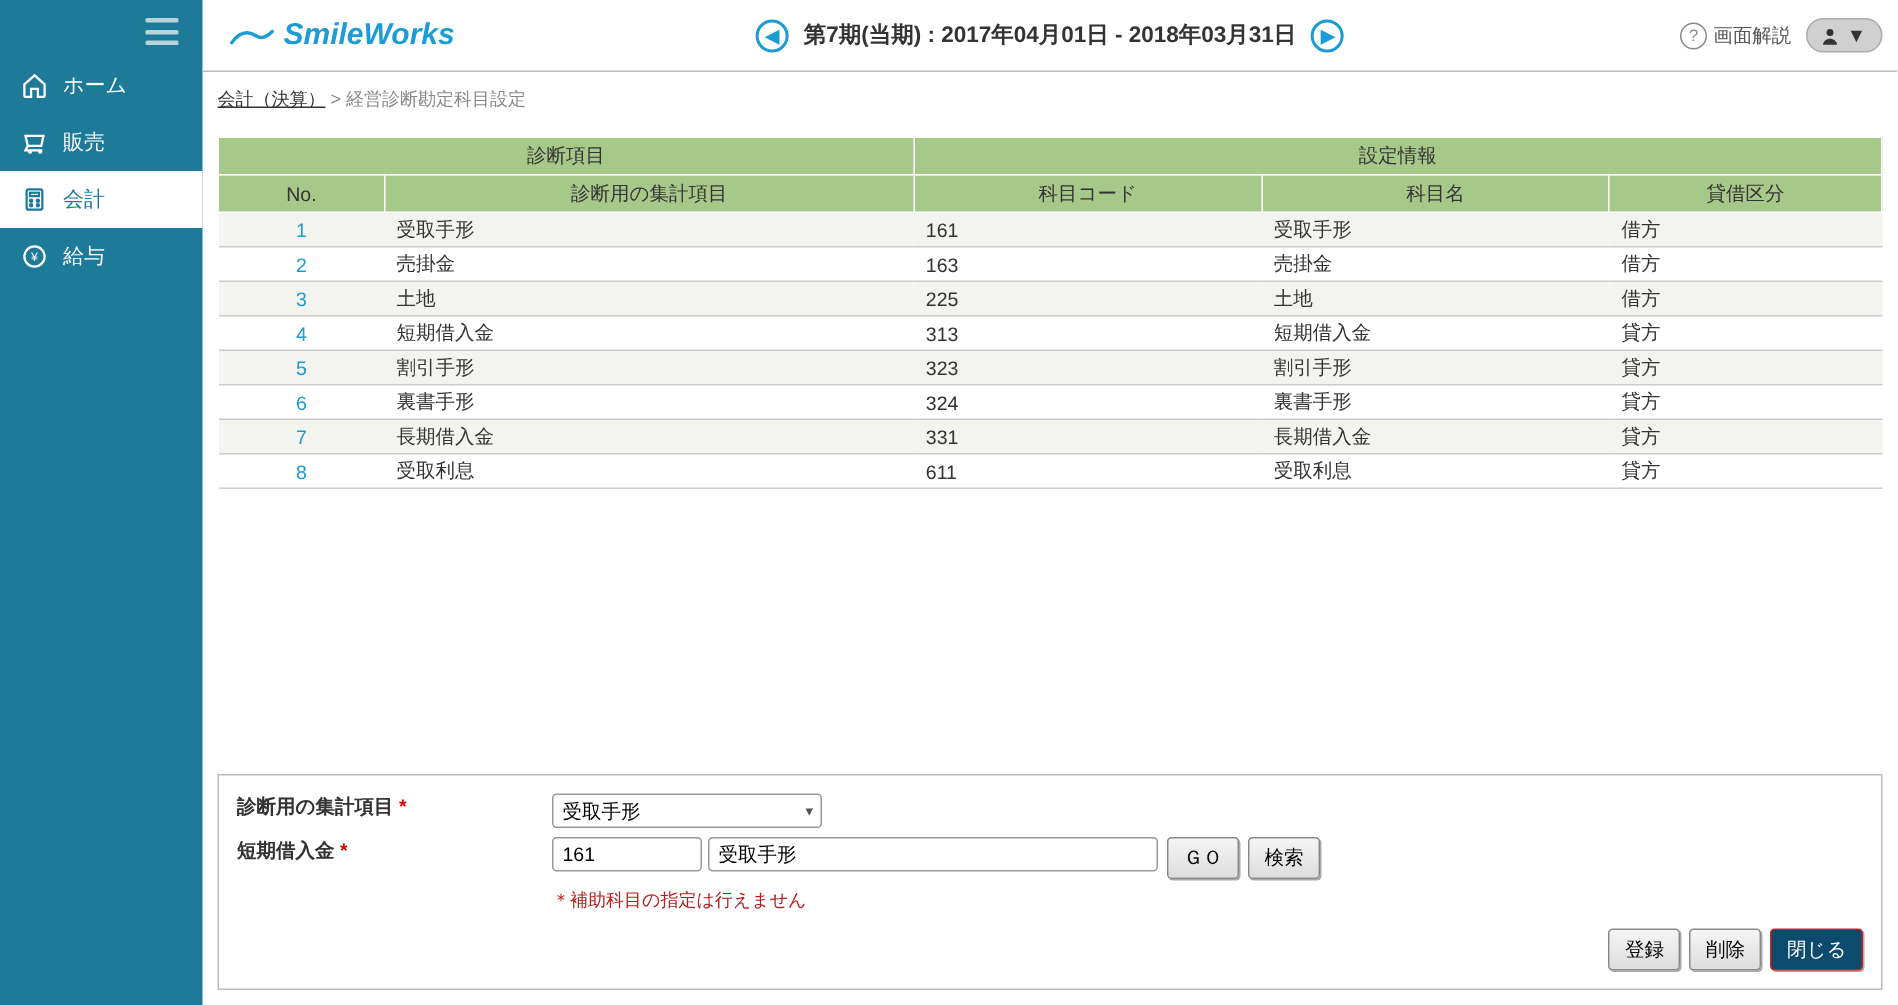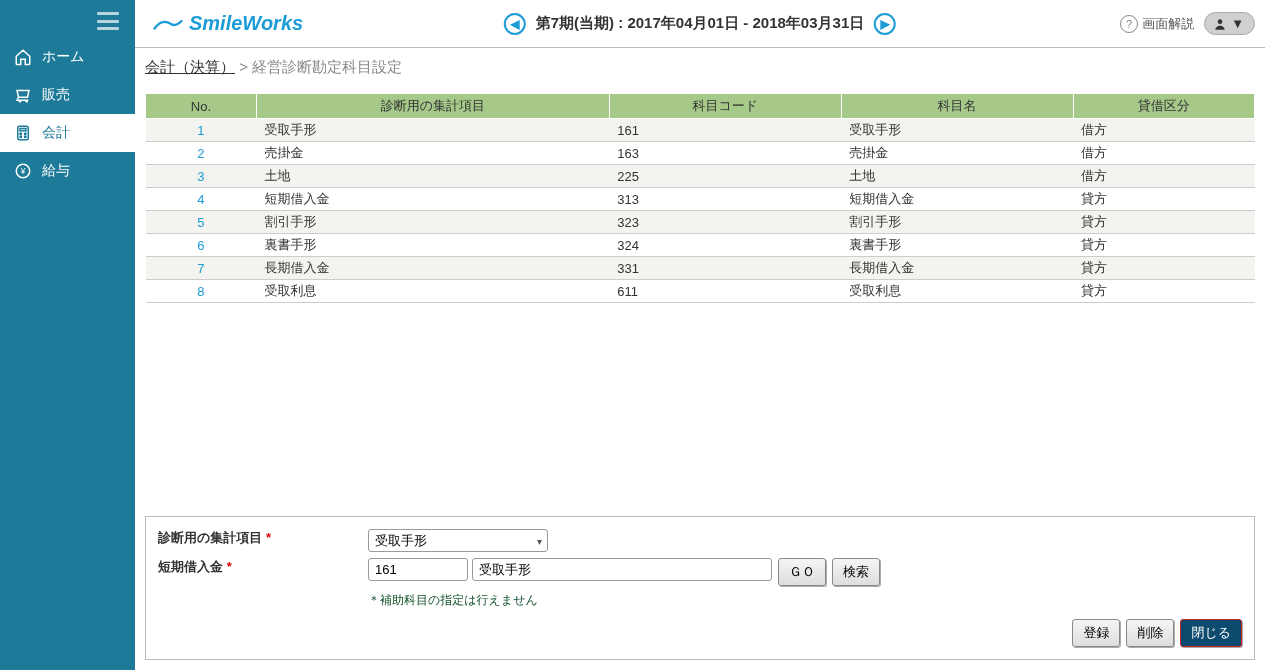--- a/index.html
+++ b/index.html
@@ -18,21 +18,21 @@
 .topbar { display: flex; align-items: center; height: 48px; padding: 0 10px 0 18px; border-bottom: 1px solid #bbb; position: relative; }
 .logo { display: flex; align-items: center; gap: 6px; color: #1c9cd6; font-weight: bold; font-size: 20px; font-style: italic; }
 .logo-swoosh { width: 30px; height: 18px; display: inline-block; }
 .period { position: absolute; left: 50%; transform: translateX(-50%); display: flex; align-items: center; gap: 10px; font-weight: bold; font-size: 15px; }
 .circle-arrow { width: 22px; height: 22px; border: 2px solid #1c9cd6; border-radius: 50%; display: inline-flex; align-items: center; justify-content: center; color: #1c9cd6; cursor: pointer; font-size: 12px; }
 .topbar-right { margin-left: auto; display: flex; align-items: center; gap: 10px; }
 .help { display: flex; align-items: center; gap: 4px; color: #555; cursor: pointer; }
 .help-icon { width: 18px; height: 18px; border: 1.5px solid #888; border-radius: 50%; display: inline-flex; align-items: center; justify-content: center; font-size: 11px; color: #888; }
 .user-btn { background: #d0d0d0; border-radius: 14px; padding: 3px 10px 3px 8px; display: flex; align-items: center; gap: 4px; cursor: pointer; border: 1px solid #aaa; }
 .user-silhouette { width: 14px; height: 14px; display: inline-block; }
-.breadcrumb { padding: 10px 10px 6px; font-size: 15px; color: #888; }
+.breadcrumb { padding: 10px 10px 6px; font-size: 12px; color: #888; }
 .breadcrumb a { color: #333; text-decoration: underline; cursor: pointer; }
 .filter-row { display: flex; align-items: center; padding: 4px 10px 10px; gap: 6px; border-bottom: 1px solid #ccc; }
 .filter-label { font-weight: bold; font-size: 13px; }
 .select-wrap { position: relative; display: inline-block; }
 .select-wrap select, .select-wrap input { border: 1px solid #999; border-radius: 3px; padding: 3px 24px 3px 6px; font-size: 13px; background: #fff; appearance: none; }
 .select-wrap::after { content: "▾"; position: absolute; right: 6px; top: 50%; transform: translateY(-50%); pointer-events: none; color: #555; font-size: 10px; }
 .btn { border: 1px solid #888; background: linear-gradient(#f5f5f5,#ddd); border-radius: 3px; padding: 4px 10px; font-size: 13px; cursor: pointer; box-shadow: 1px 1px 0 #aaa; }
 .btn-red { background: #0c4a6e; color: #fff; border-color: #c22; }
 .filter-row .right-btns { margin-left: auto; display: flex; gap: 6px; }
 .table-area { padding: 10px; }
@@ -40,21 +40,21 @@
 table.data th { background: #a6c98a; border: 1px solid #fff; padding: 3px 6px; font-weight: normal; font-size: 13px; text-align: center; }
 table.data td { border-bottom: 1px solid #ccc; padding: 2px 8px; font-size: 13px; }
 table.data td.no { color: #1c9cd6; text-align: center; cursor: pointer; }
 table.data tbody tr:nth-child(odd) { background: #f3f3ef; }
 table.data tbody tr:nth-child(even) { background: #fff; }
 .form-panel { margin: 0 10px 10px; border: 1px solid #bbb; padding: 12px; position: relative; }
 .form-row { display: flex; align-items: flex-start; margin-bottom: 6px; gap: 0; }
 .form-label { width: 210px; font-weight: bold; font-size: 13px; }
 .req { color: #d00; }
 .text-input { border: 1px solid #999; border-radius: 3px; padding: 3px 6px; font-size: 13px; }
-.note { color: #14532d; font-size: 12px; margin-left: 210px; }
+.note { color: #b91c1c; font-size: 12px; margin-left: 210px; }
 .form-btns { display: flex; justify-content: flex-end; gap: 6px; margin-top: 10px; }
 .col-no { width: 110px; }
 .col-agg { width: 350px; }
 .col-code { width: 230px; }
 .col-name { width: 230px; }
 .col-dc { width: 180px; }
 .spacer { flex: 1; }
 </style>
 </head>
 <body>
@@ -153,20 +153,24 @@
       <table class="data">
         <colgroup>
             <col class="col-no">
             <col class="col-agg">
             <col class="col-code">
             <col class="col-name">
             <col class="col-dc">
           </colgroup>
         <thead>
           <tr>
+            <th colspan="2">診断項目</th>
+            <th colspan="3">設定情報</th>
+          </tr>
+          <tr>
             <th>No.</th>
             <th>診断用の集計項目</th>
             <th>科目コード</th>
             <th>科目名</th>
             <th>貸借区分</th>
           </tr>
         </thead>
         <tbody id="table-body">
             <tr>
               <td class="no">1</td>

